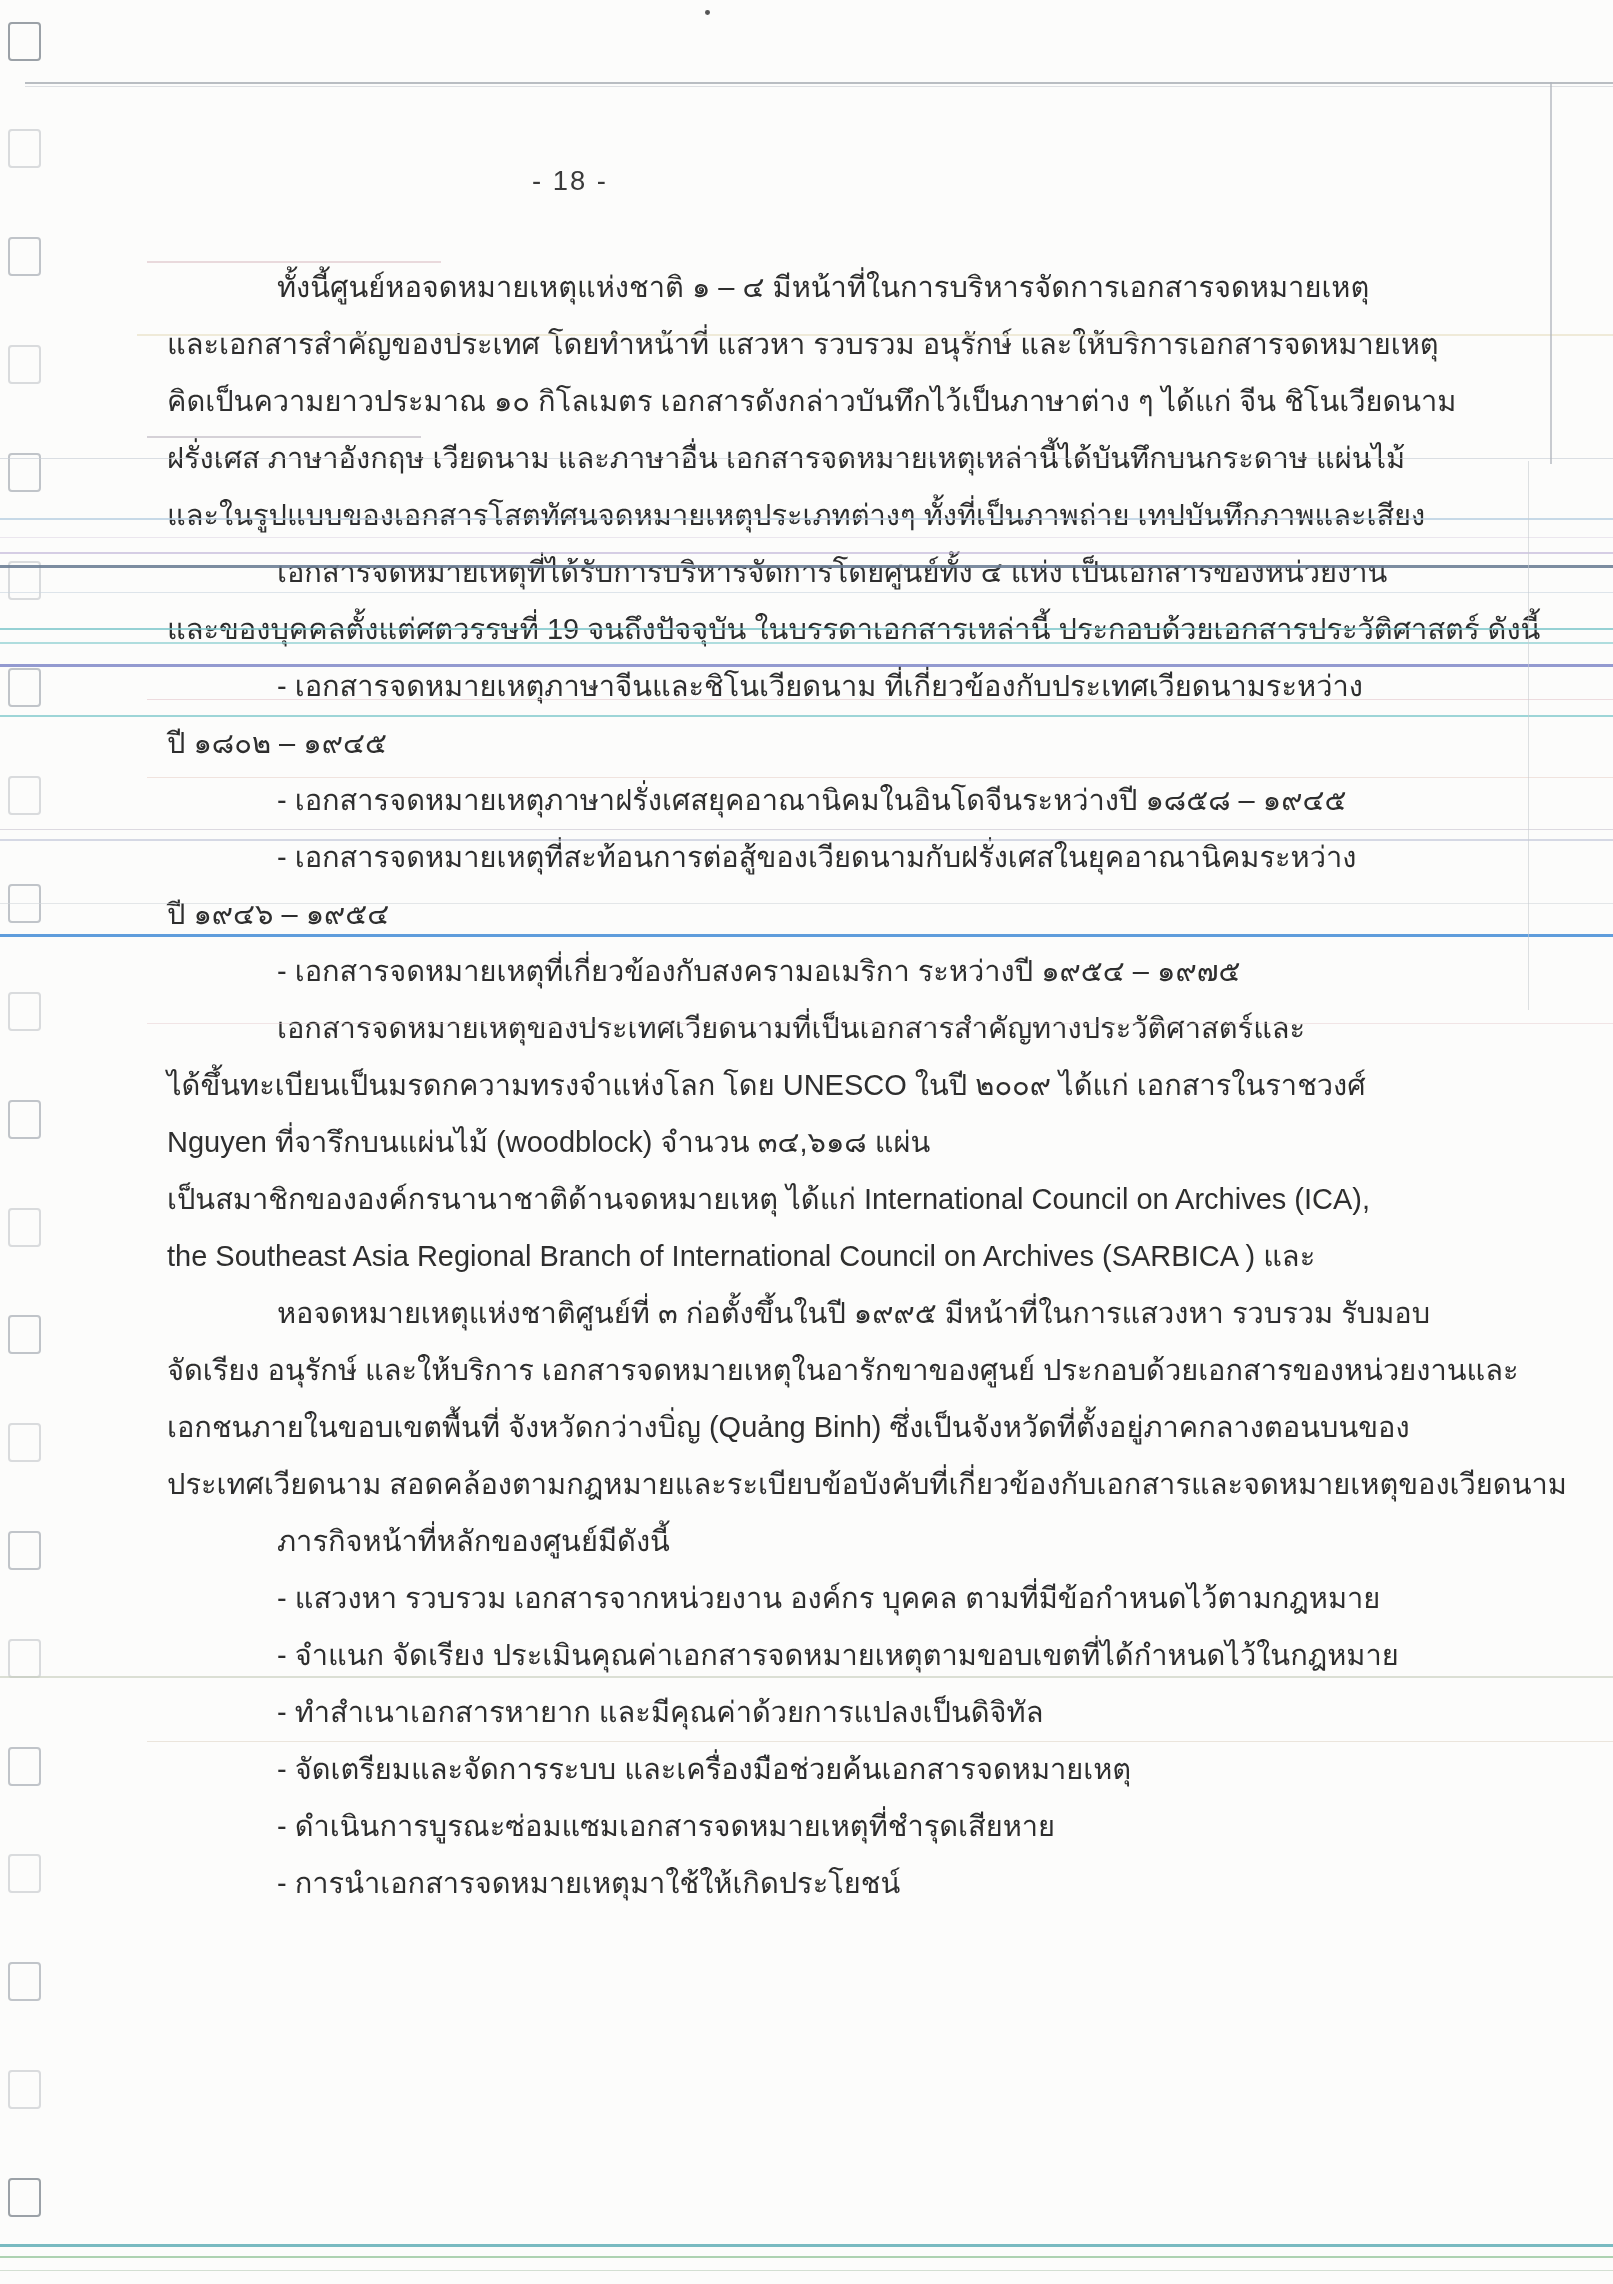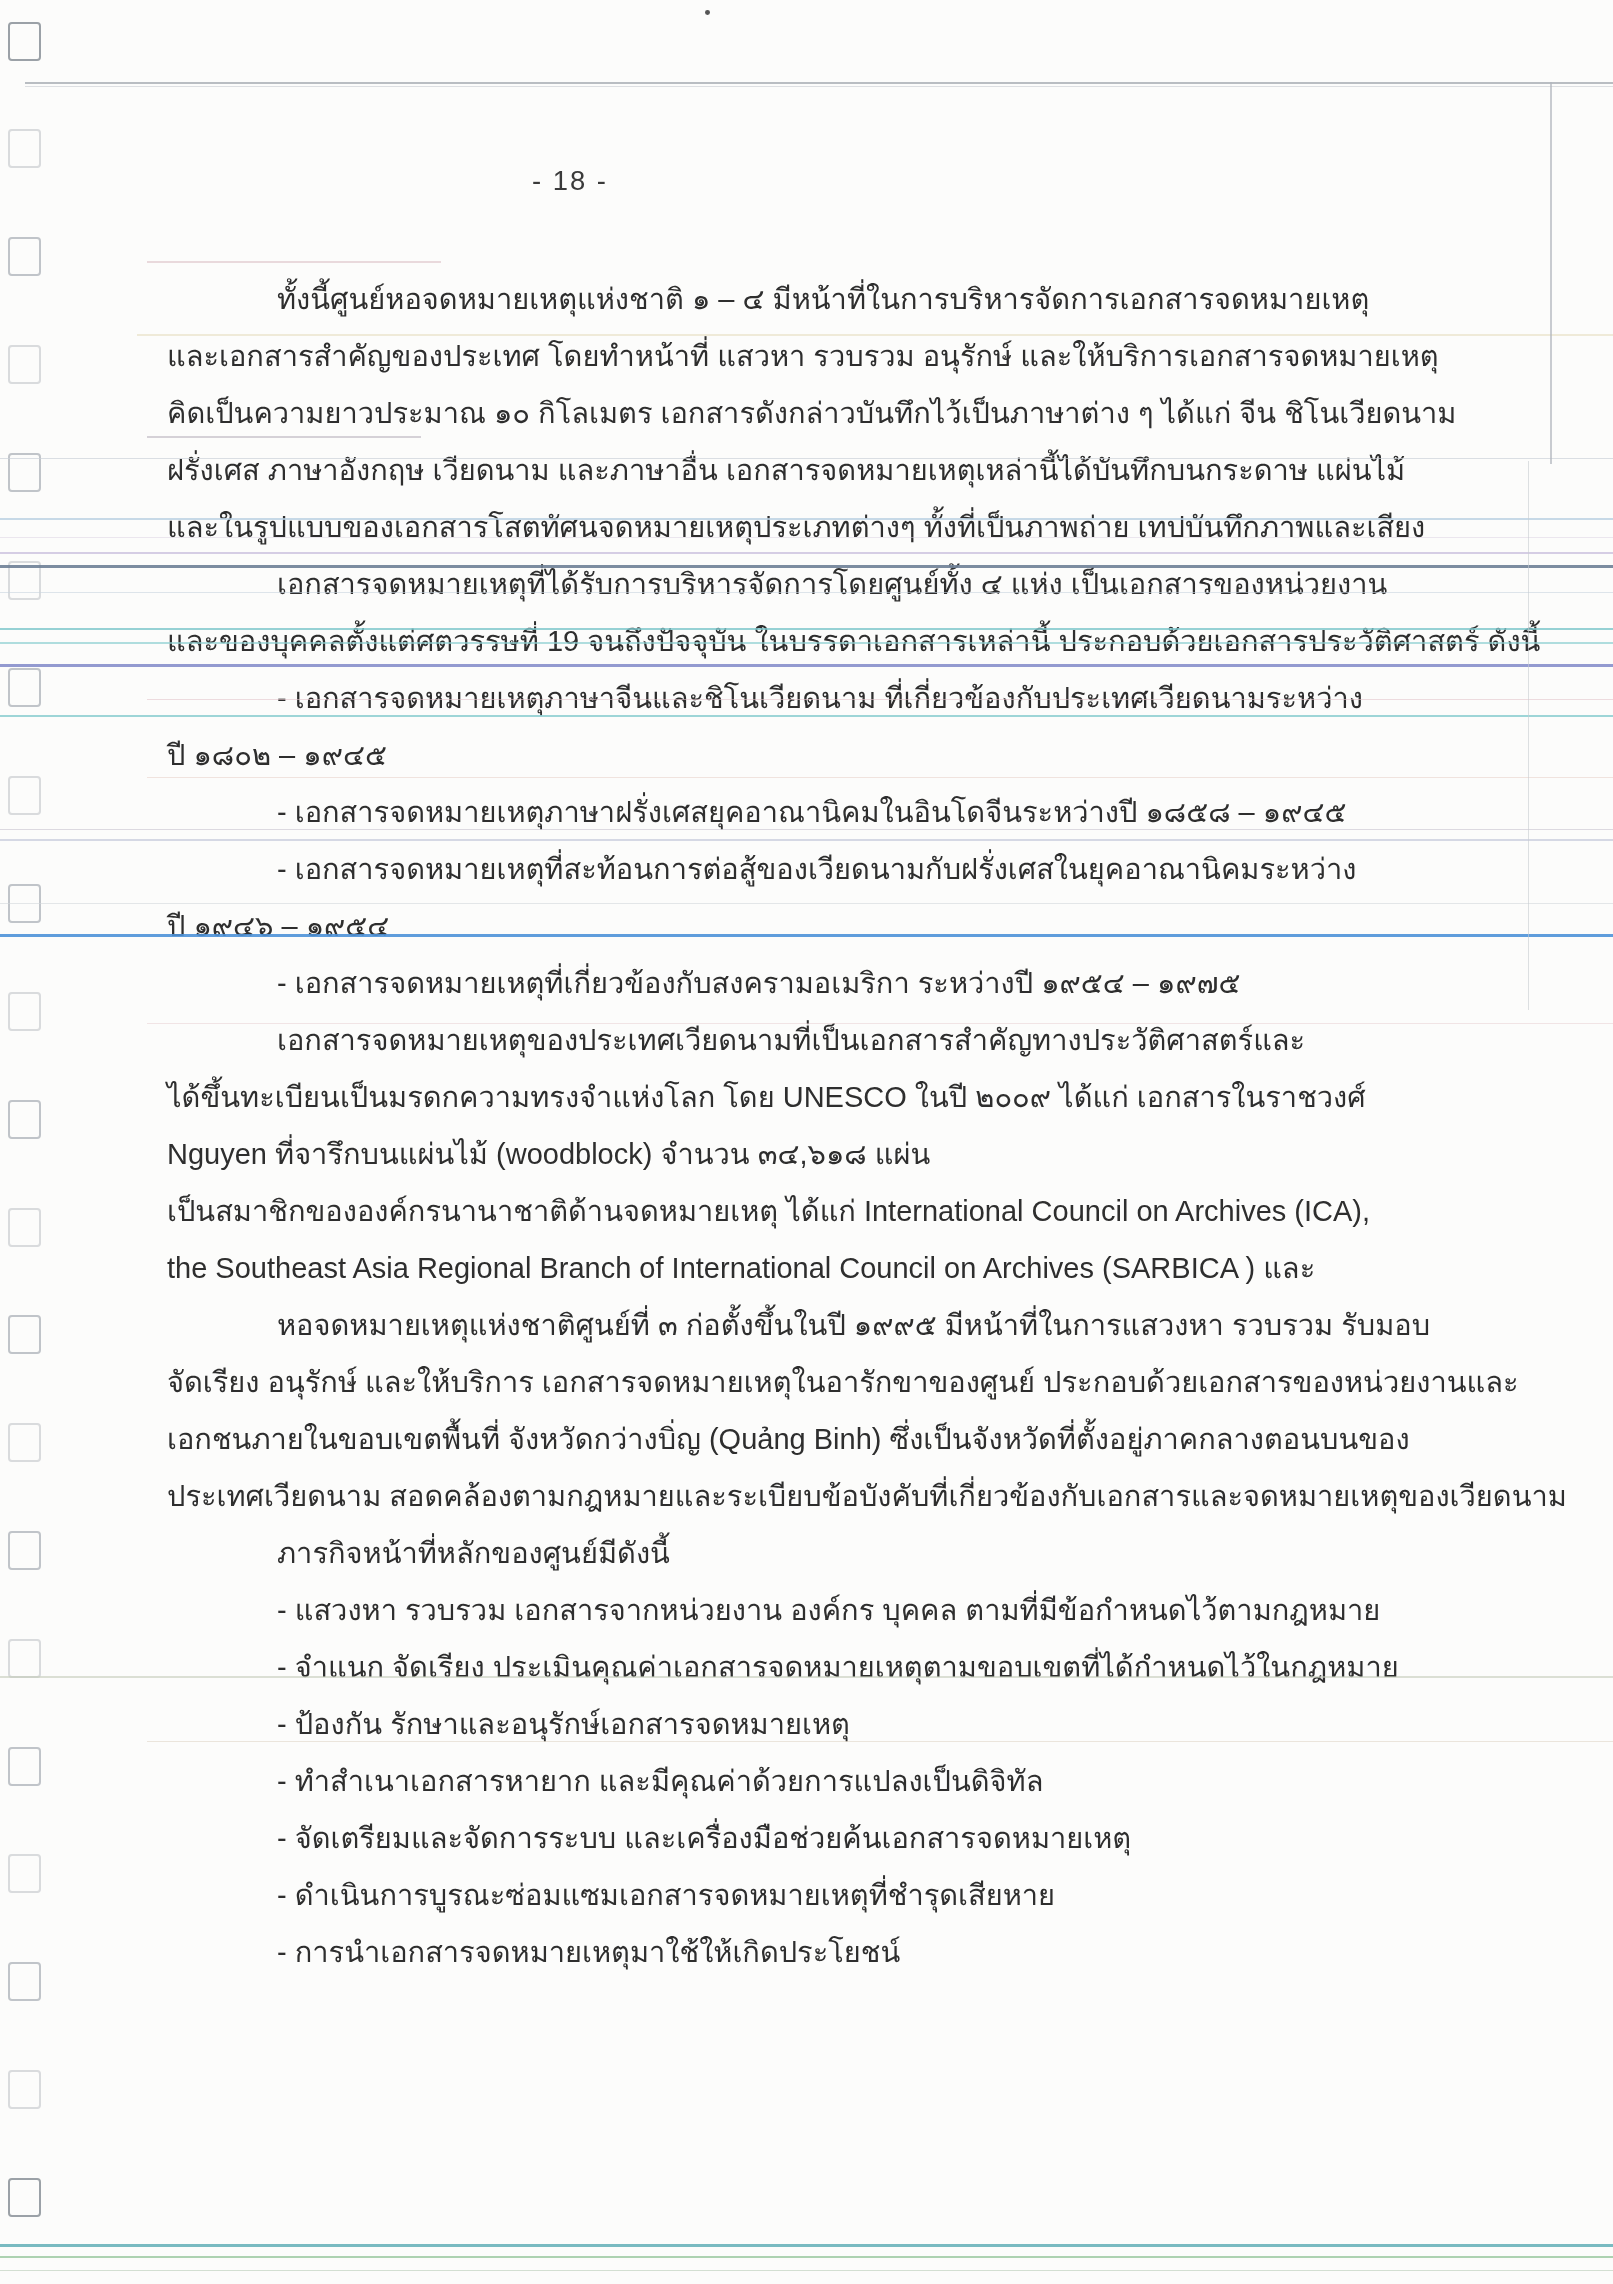--- a/index.html
+++ b/index.html
@@ -13,21 +13,21 @@
   }
   .page-number{
     position:absolute;
     left:532px;top:165px;
     font-size:27.4px;
     letter-spacing:2px;
     color:#3a3a3a;
   }
   .text-lines{
     position:absolute;
-    left:167px;top:271px;
+    left:167px;top:259px;
     width:1372px;
   }
   .line{
     height:57px;
     line-height:57px;
     font-size:29px;
     white-space:nowrap;
     color:#2e2e2e;
   }
   .line.indent{padding-left:110px;}
@@ -71,21 +71,20 @@
       <div class="line left">Nguyen ที่จารึกบนแผ่นไม้ (woodblock) จำนวน ๓๔,๖๑๘ แผ่น</div>
       <div class="line left">เป็นสมาชิกขององค์กรนานาชาติด้านจดหมายเหตุ ได้แก่ International Council on Archives (ICA),</div>
       <div class="line left">the Southeast Asia Regional Branch of International Council on Archives (SARBICA ) และ</div>
       <div class="line indent">หอจดหมายเหตุแห่งชาติศูนย์ที่ ๓ ก่อตั้งขึ้นในปี ๑๙๙๕ มีหน้าที่ในการแสวงหา รวบรวม รับมอบ</div>
       <div class="line left">จัดเรียง อนุรักษ์ และให้บริการ เอกสารจดหมายเหตุในอารักขาของศูนย์ ประกอบด้วยเอกสารของหน่วยงานและ</div>
       <div class="line left">เอกชนภายในขอบเขตพื้นที่ จังหวัดกว่างบิ่ญ (Quảng Binh) ซึ่งเป็นจังหวัดที่ตั้งอยู่ภาคกลางตอนบนของ</div>
       <div class="line left">ประเทศเวียดนาม สอดคล้องตามกฎหมายและระเบียบข้อบังคับที่เกี่ยวข้องกับเอกสารและจดหมายเหตุของเวียดนาม</div>
       <div class="line indent">ภารกิจหน้าที่หลักของศูนย์มีดังนี้</div>
       <div class="line indent">- แสวงหา รวบรวม เอกสารจากหน่วยงาน องค์กร บุคคล ตามที่มีข้อกำหนดไว้ตามกฎหมาย</div>
       <div class="line indent">- จำแนก จัดเรียง ประเมินคุณค่าเอกสารจดหมายเหตุตามขอบเขตที่ได้กำหนดไว้ในกฎหมาย</div>
-      <div class="line indent">- ป้องกัน รักษาและอนุรักษ์เอกสารจดหมายเหตุ</div>
       <div class="line indent">- ทำสำเนาเอกสารหายาก และมีคุณค่าด้วยการแปลงเป็นดิจิทัล</div>
       <div class="line indent">- จัดเตรียมและจัดการระบบ และเครื่องมือช่วยค้นเอกสารจดหมายเหตุ</div>
       <div class="line indent">- ดำเนินการบูรณะซ่อมแซมเอกสารจดหมายเหตุที่ชำรุดเสียหาย</div>
       <div class="line indent">- การนำเอกสารจดหมายเหตุมาใช้ให้เกิดประโยชน์</div>
     </div>
 <div class="hole dark" style="top: 21.6px; opacity: 0.85;"></div>
     <div class="hole" style="top: 129px; opacity: 0.5;"></div>
     <div class="hole" style="top: 237px; opacity: 0.85;"></div>
     <div class="hole" style="top: 345px; opacity: 0.5;"></div>
     <div class="hole" style="top: 453px; opacity: 0.85;"></div>

